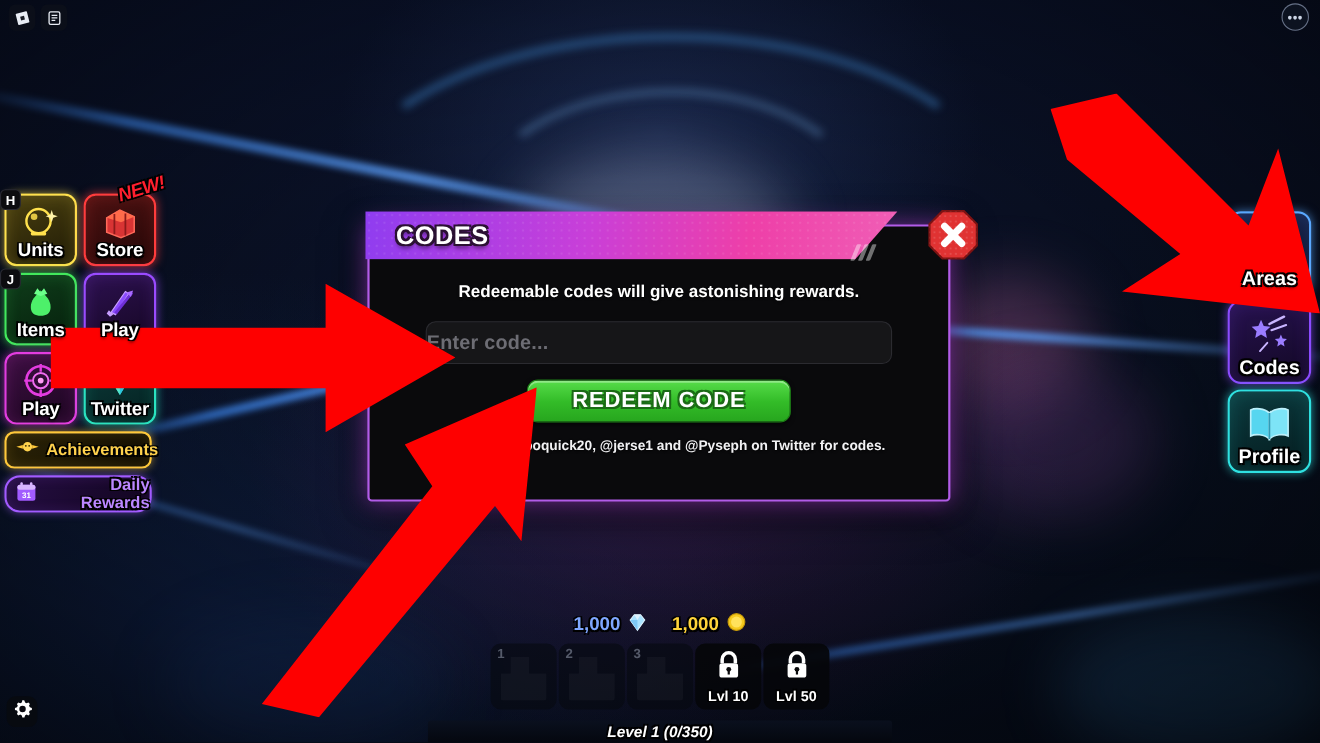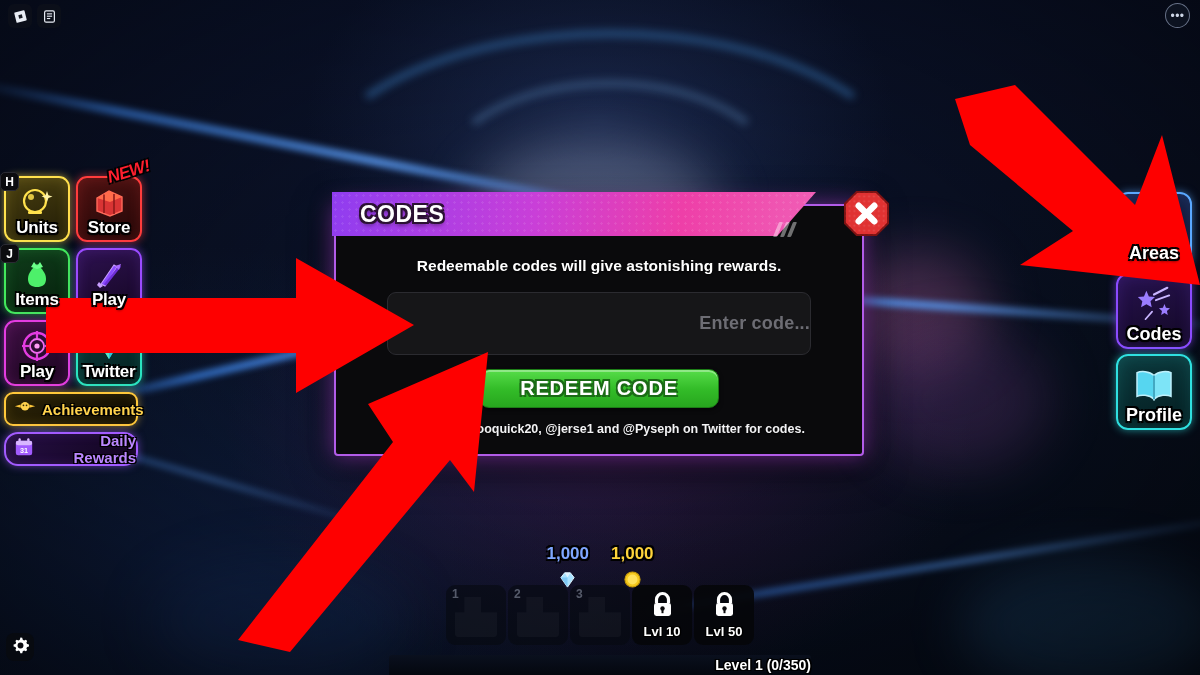--- a/index.html
+++ b/index.html
@@ -178,21 +178,21 @@
     display: flex; align-items: center; justify-content: center;
   }
 
   
   .hud { position: absolute; left: 0; right: 0; bottom: 0; height: 120px; }
   .currencies {
     position: absolute; left: 0; right: 0; top: 0;
     display: flex; justify-content: center; align-items: center; gap: 22px;
     height: 26px;
   }
-  .cur { display: flex; align-items: center; gap: 6px; flex-direction: column; }
+  .cur { display: flex; align-items: center; gap: 6px; }
   .cur .amt {
     font-size: 17px; font-weight: 800;
     text-shadow: -1.6px -1.6px 0 #000, 1.6px -1.6px 0 #000, -1.6px 1.6px 0 #000, 1.6px 1.6px 0 #000;
   }
   .cur.gems .amt { color: #7fa7ff; }
   .cur.coins .amt { color: #ffd43a; }
 
   .hotbar {
     position: absolute; left: 0; right: 0; top: 30px;
     display: flex; justify-content: center; gap: 2px;
@@ -225,21 +225,21 @@
     border-radius: 3px;
     clip-path: polygon(0% 38%, 22% 38%, 22% 0%, 62% 0%, 62% 38%, 100% 38%, 100% 100%, 0% 100%);
   }
 
   .levelbar {
     position: absolute; left: 50%; transform: translateX(-50%);
     bottom: 0;
     width: 422px; height: 20px;
     background: linear-gradient(180deg, rgba(10,16,30,.92), rgba(4,7,14,.95));
     border-radius: 3px 3px 0 0;
-    display: flex; align-items: center; justify-content: flex-end;
+    display: flex; align-items: center; justify-content: center; font-style: italic;
   }
   .levelbar .ltxt {
     font-size: 14px; font-weight: 800; color: #fff;
     text-shadow: -1.4px -1.4px 0 #000, 1.4px -1.4px 0 #000, -1.4px 1.4px 0 #000, 1.4px 1.4px 0 #000;
   }
 
   
   .modal {
     position: absolute;
     left: 334px; top: 204px;
@@ -285,25 +285,25 @@
     position: absolute; left: 0; right: 0; top: 30px; bottom: 0;
     display: flex; flex-direction: column; align-items: center;
   }
   .modal-sub {
     margin-top: 21px;
     font-size: 15.5px; font-weight: 800; color: #ffffff;
     text-shadow: 0 1px 2px rgba(0,0,0,.9);
   }
   .code-input {
     margin-top: 17px;
-    width: 424px; height: 63px;
+    width: 424px; height: 39px;
     border-radius: 9px;
     background: #161618;
     border: 1.5px solid #2b2b30;
-    display: flex; align-items: center; justify-content: flex-end;
+    display: flex; align-items: center; justify-content: flex-start;
   }
   .code-input .ph {
     font-size: 18px; font-weight: 800; color: #6d6d74;
     letter-spacing: .2px;
   }
   .redeem-btn {
     margin-top: 14px;
     width: 240px; height: 39px;
     border-radius: 10px;
     background: linear-gradient(180deg, #57dd4a 0%, #33bc28 52%, #27a61e 100%);

